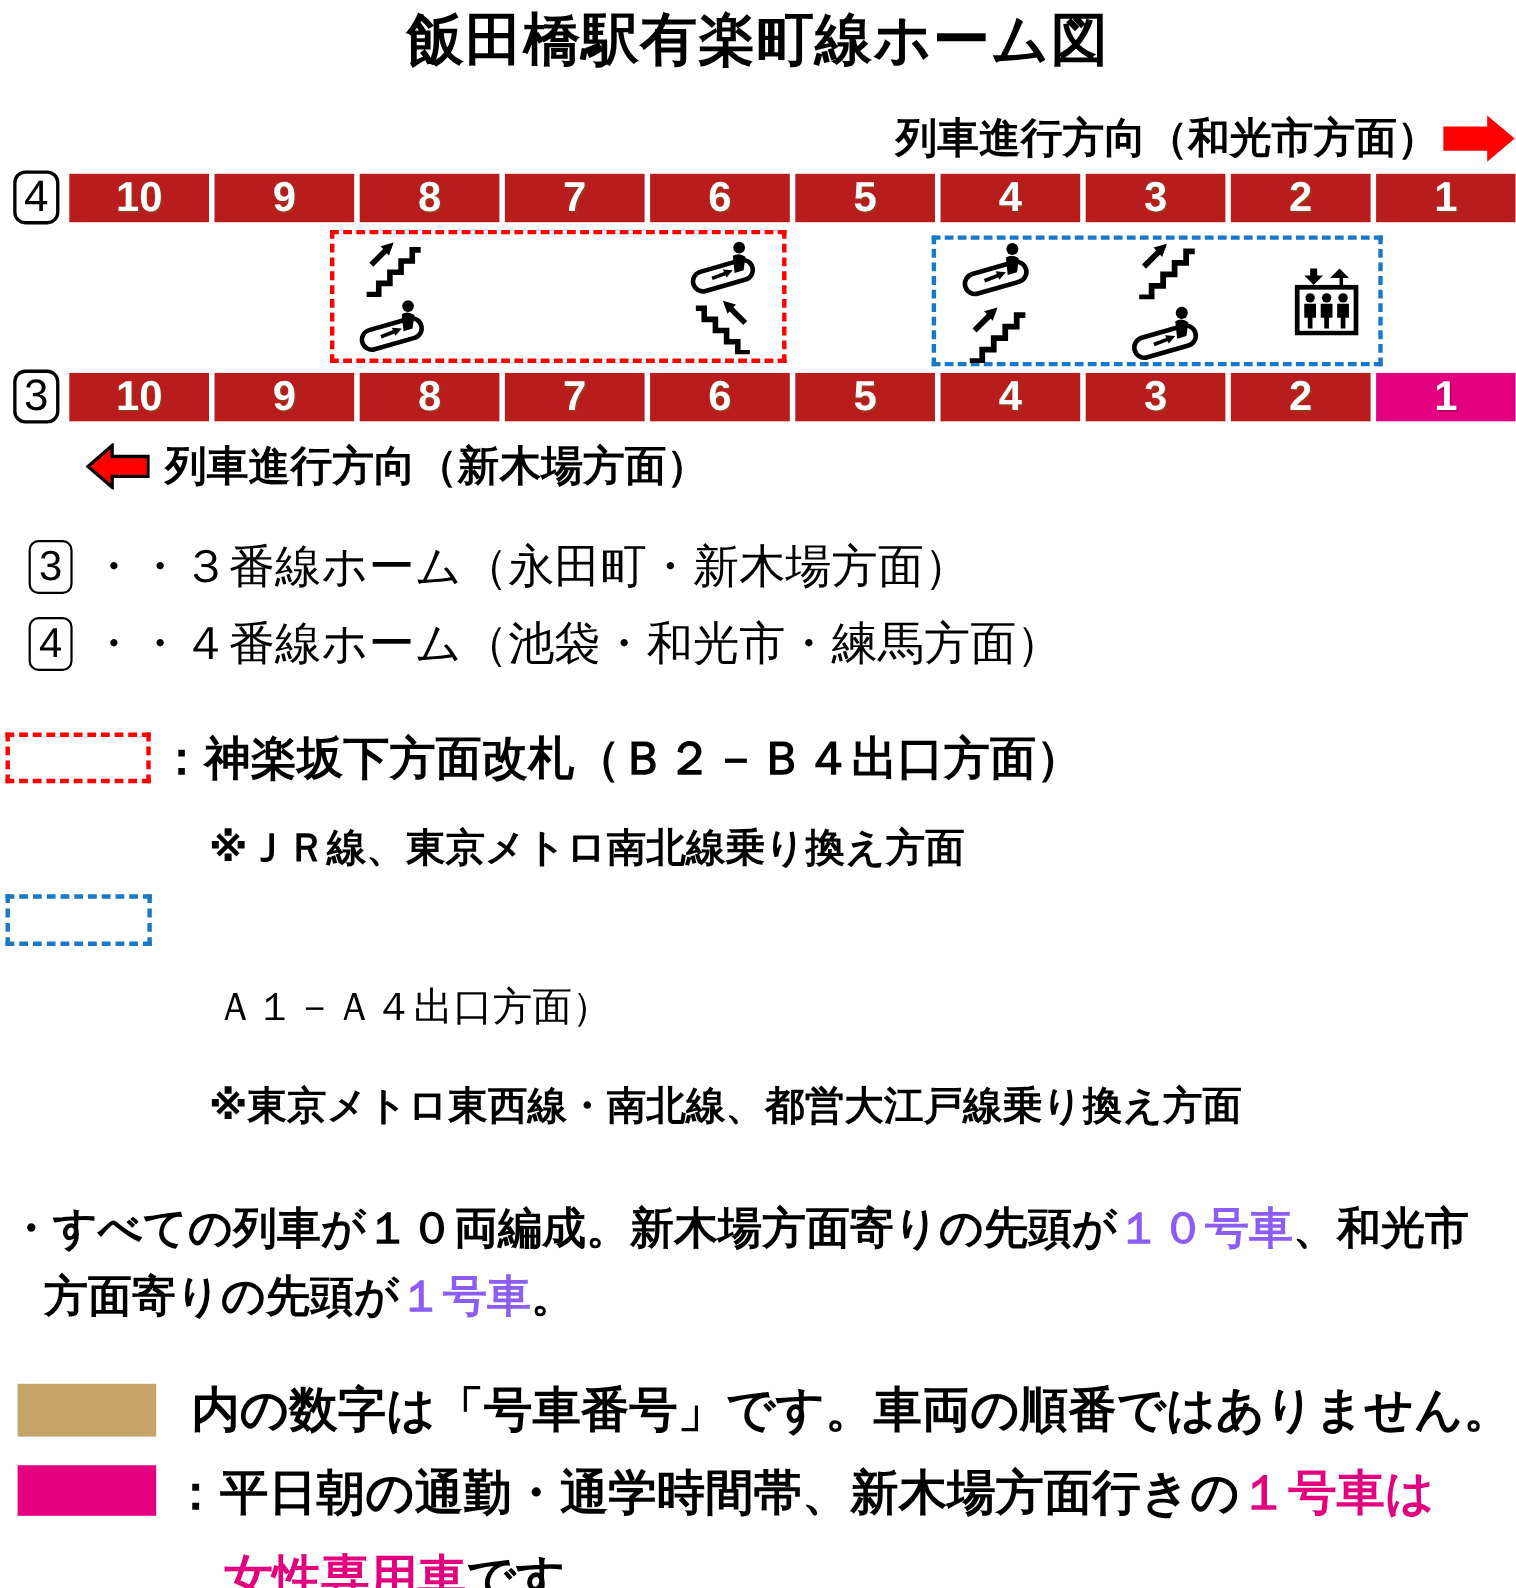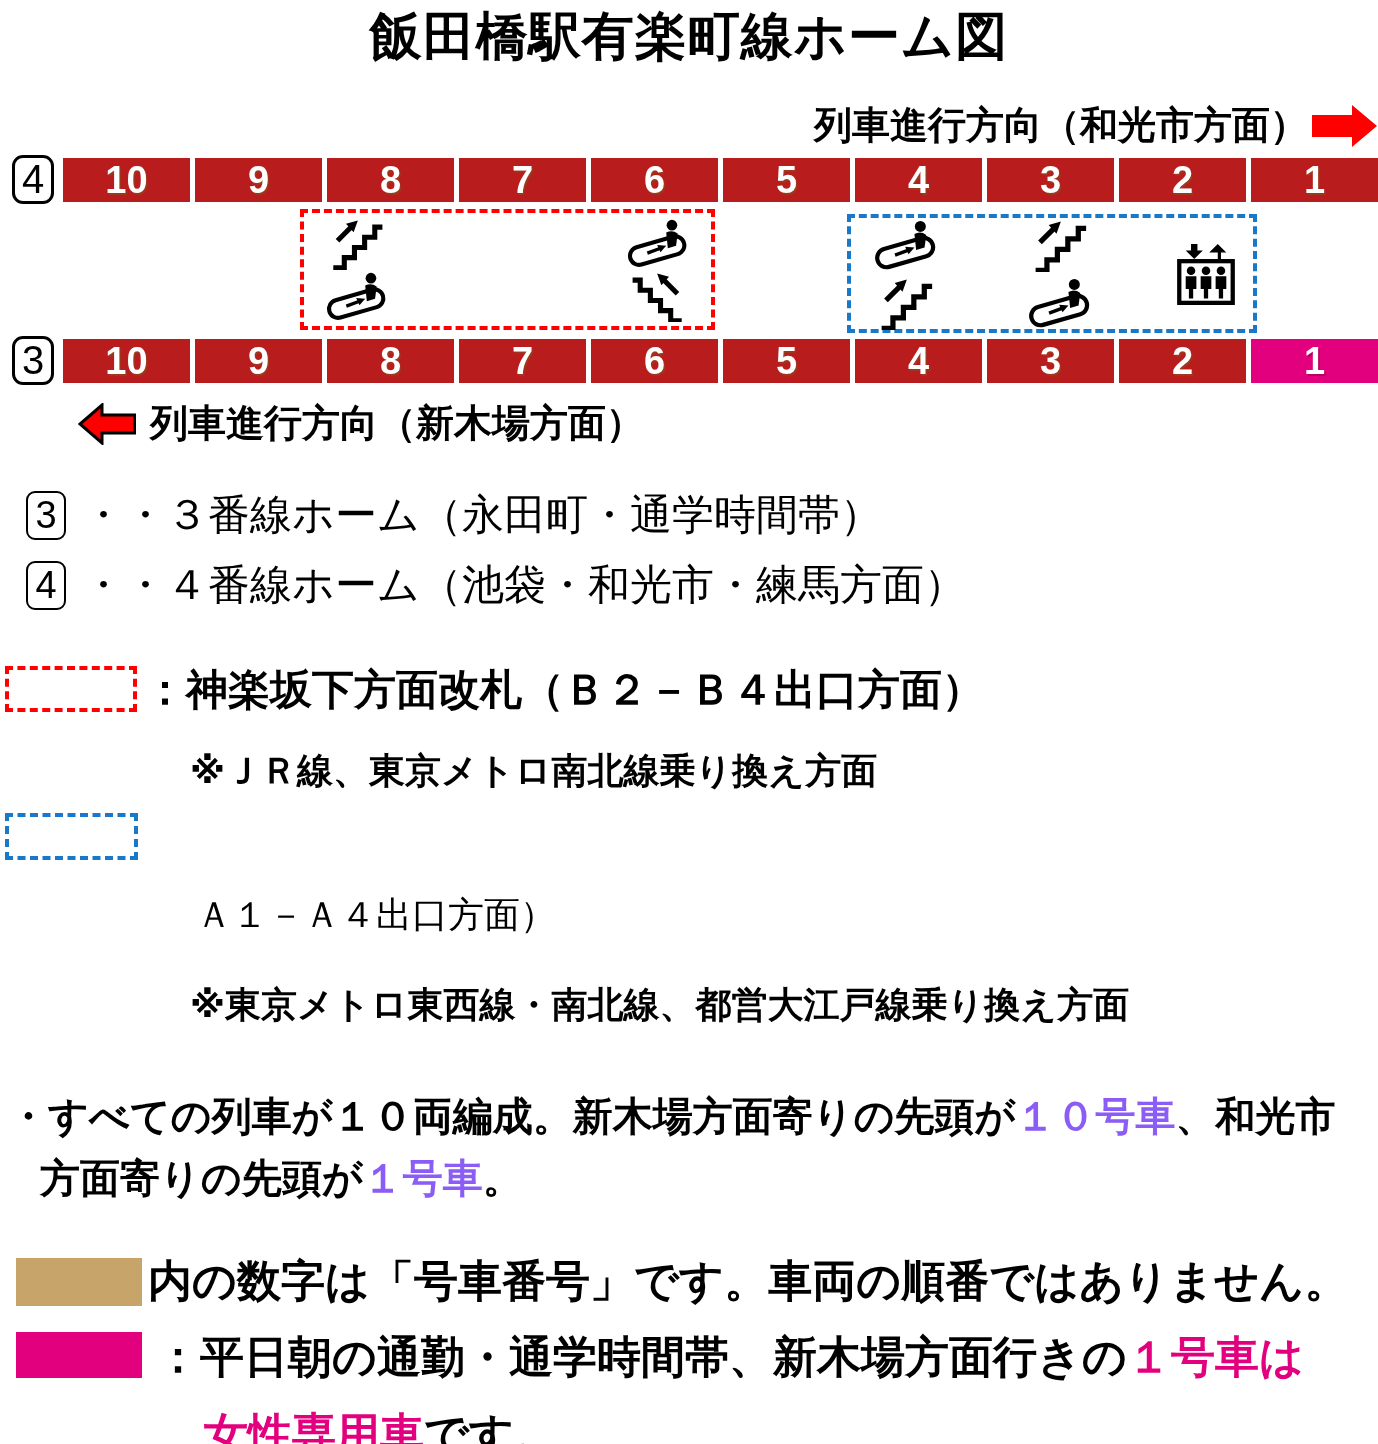--- a/index.html
+++ b/index.html
@@ -58,21 +58,21 @@
   .blue-gate-title2 { position:absolute; left:196px; top:891px; font-size:36px; font-weight:normal;text-align:right; }
   .blue-gate-note { position:absolute; left:190px; top:981px; font-size:36px; font-weight:bold; }
 
   
   .tn1 { position:absolute; left:8px; top:1089px; font-size:40px; font-weight:bold; }
   .tn2 { position:absolute; left:40px; top:1151px; font-size:40px; font-weight:bold; }
   .red-text { color:#8b5cf6; }
   .pink-text { color:#E2007E; }
 
   
-  .car-note { position:absolute; left:16px; top:1252px; display:flex; align-items:center; gap:6px;
+  .car-note { position:absolute; left:16px; top:1252px; display:flex; align-items:center; gap:32px;
               font-size:44px; font-weight:bold; }
   .swatch-tan { flex:none; width:126px; height:48px; background:#C7A46A; }
   .women-note { position:absolute; left:16px; top:1328px; display:flex; align-items:flex-start; gap:14px;
                 font-size:44px; font-weight:bold; }
   .swatch-pink { flex:none; width:126px; height:46px; background:#E2007E; margin-top:4px; }
   .women-line2 { margin-top:18px; padding-left:48px; }
 </style>
 </head>
 <body>
 
@@ -196,21 +196,21 @@
 
   <div class="dir-bottom">
     <svg width="58" height="42" viewBox="0 0 58 42">
       <polygon points="57,12 24,12 24,2 2,21 24,40 24,30 57,30" fill="#FF0000" stroke="#000" stroke-width="3"></polygon>
     </svg>
     <span class="nowrap">列車進行方向（新木場方面）</span>
   </div>
 
   <div class="plegend l3">
     <span class="legend-badge">3</span>
-    <span class="nowrap">・・３番線ホーム（永田町・通学時間帯）</span>
+    <span class="nowrap">・・３番線ホーム（永田町・新木場方面）</span>
   </div>
   <div class="plegend l4">
     <span class="legend-badge">4</span>
     <span class="nowrap">・・４番線ホーム（池袋・和光市・練馬方面）</span>
   </div>
 
   <div class="red-gate-box"></div>
   <div class="red-gate-title nowrap">：神楽坂下方面改札（Ｂ２－Ｂ４出口方面）</div>
   <div class="red-gate-note nowrap">※ＪＲ線、東京メトロ南北線乗り換え方面</div>
 

